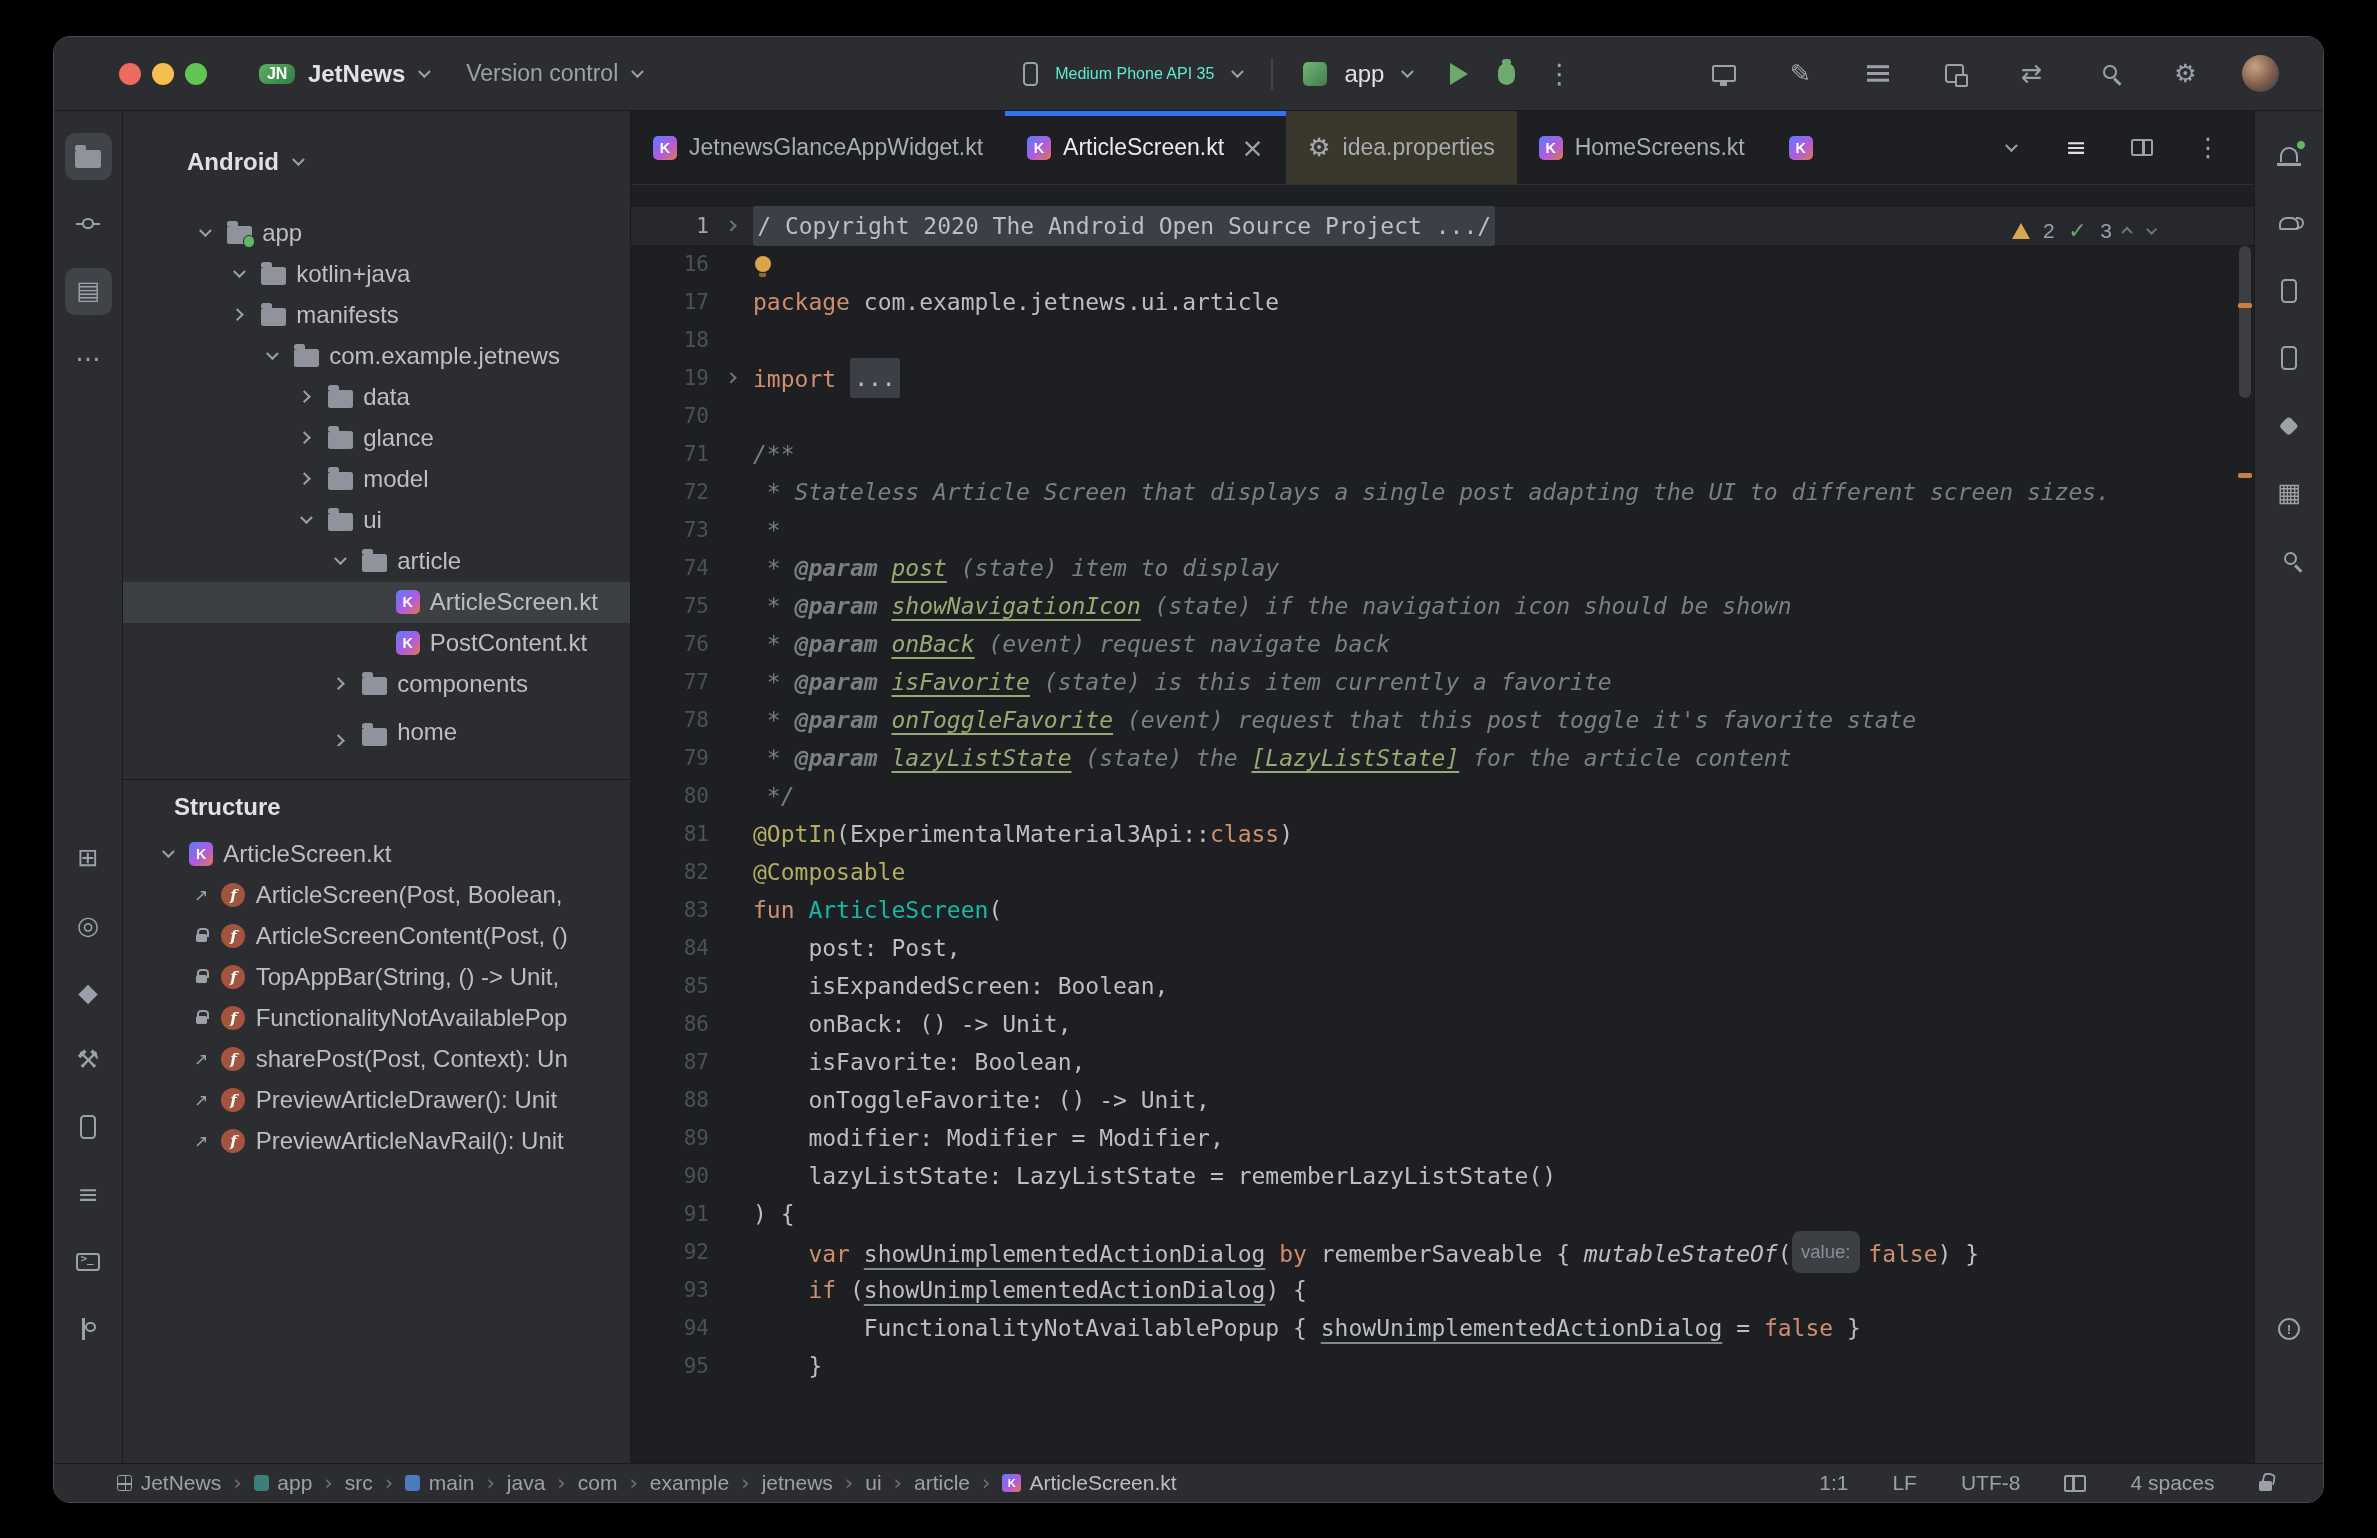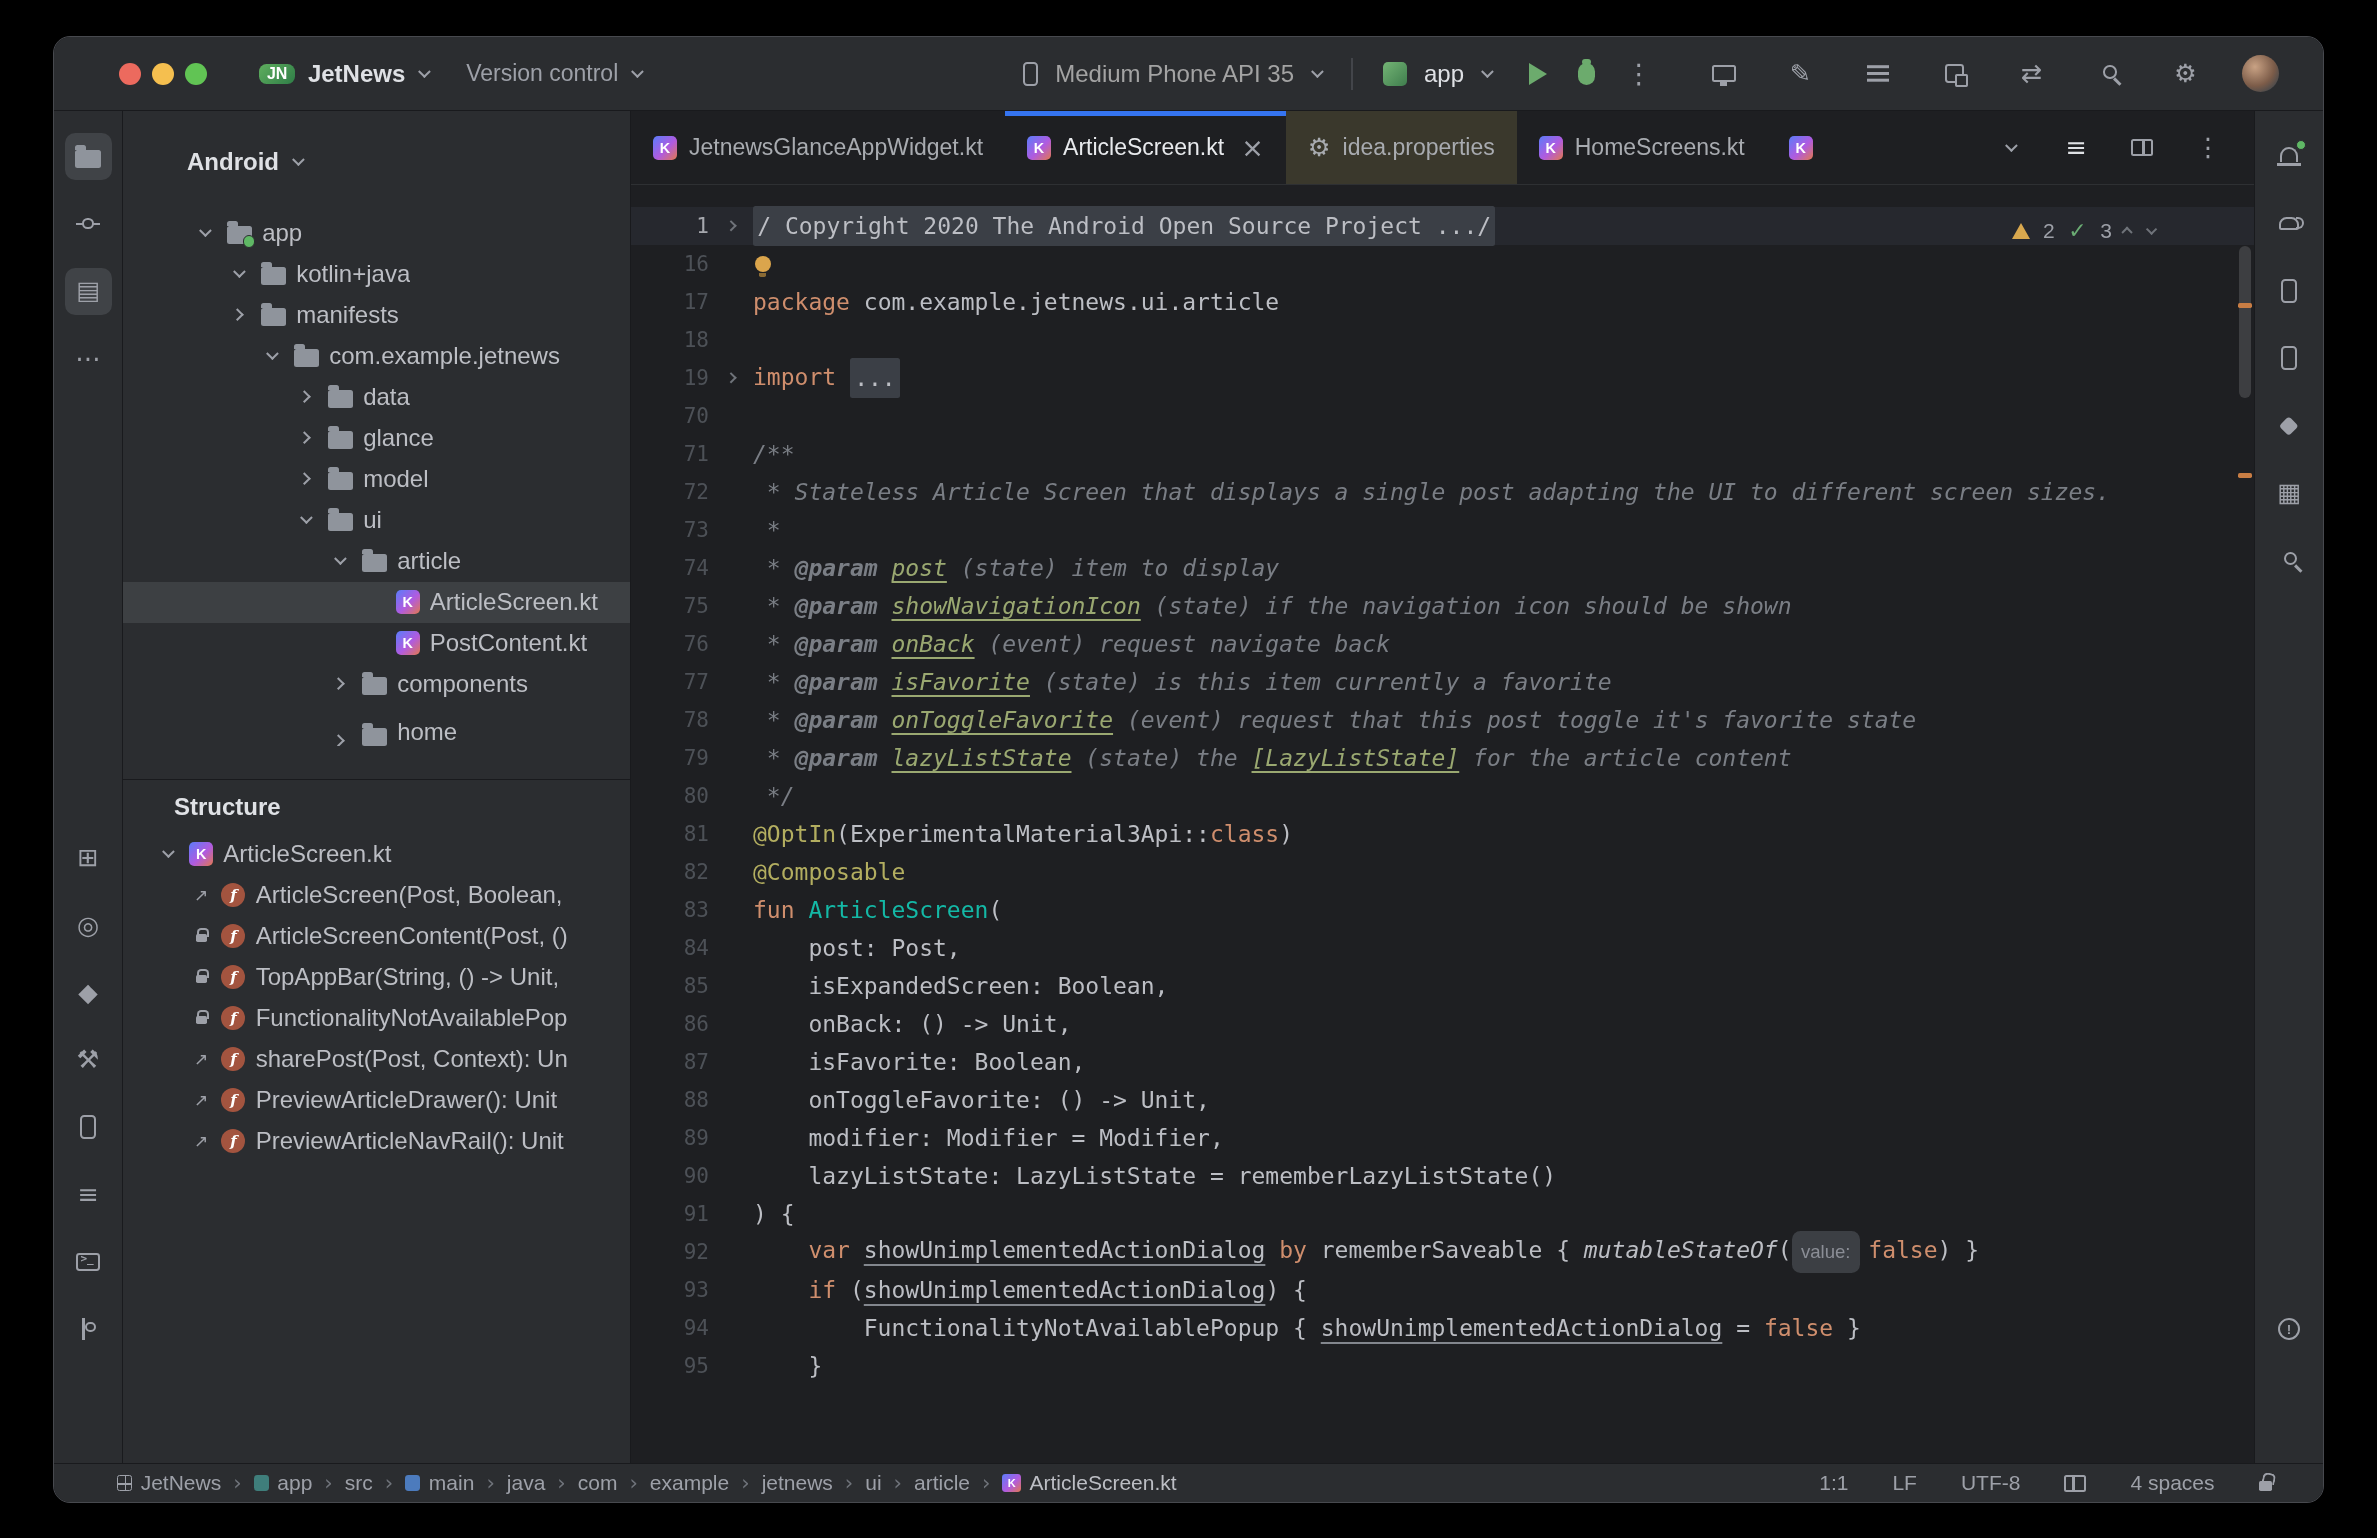--- a/index.html
+++ b/index.html
@@ -13,21 +13,21 @@
     display:flex;align-items:center;position:relative;color:#bcbec4}
   .traffic{display:flex;gap:11px;padding-left:65px;padding-right:37px}
   .tl{width:22px;height:22px;border-radius:50%}
   .tl.red{background:#ec6a5e}.tl.yellow{background:#f5bf4f}.tl.green{background:#61c454}
   .proj-widget,.vcs-widget{display:flex;align-items:center;gap:12.7px;padding:0 15.2px;height:49px;border-radius:8.5px}
   .jn-logo{width:36px;height:20px;border-radius:7.6px;background:linear-gradient(135deg,#5fae5e,#2f7d47);
     color:#fff;font-weight:700;font-size:16px;display:flex;align-items:center;justify-content:center}
   .proj-name{font-size:24px;font-weight:600;color:#dfe1e5}
   .vcs-widget{color:#9da0a8;font-size:23px;margin-left:8.5px}
   .center-group{position:absolute;left:969px;top:0;height:100%;display:flex;align-items:center;gap:17px}
-  .device-name{font-size:24px;color:#a3a3a3}
+  .device-name{font-size:16px;color:#5eead4}
   .vdiv{width:1.7px;height:32px;background:#43454a;margin:0 13.5px}
   .run-label{font-size:24px;color:#dfe1e5}
   .app-ico{width:24px;height:24px;border-radius:5.1px;background:linear-gradient(135deg,#74b575,#3f7d4d)}
   .run-group{display:flex;align-items:center;gap:30.5px;margin-left:22px}
   .gl-play{width:0;height:0;border-left:18.6px solid #6cab6d;border-top:11px solid transparent;border-bottom:11px solid transparent}
   .gl-bug{width:17px;height:22px;background:#6cab6d;border-radius:8.5px;position:relative}
   .gl-bug::before{content:"";position:absolute;top:-3.4px;left:4.2px;width:8.5px;height:6px;background:#6cab6d;border-radius:4.2px}
   .vdots{font-size:27px;color:#9da0a8;font-family:"DejaVu Sans",sans-serif}
   .tb-right{margin-left:auto;display:flex;align-items:center;gap:36px;padding-right:44px;color:#9da0a8}
   .tb-btn{display:flex;align-items:center;justify-content:center;width:41px;height:41px}
@@ -123,21 +123,21 @@
   .tb-act{display:inline-flex;align-items:center;justify-content:center;width:34px;height:34px}
   .i-editor-list{color:#dfe1e5}
   
   .editor{flex:1;position:relative;overflow:hidden;padding-top:22px;
     font-family:"DejaVu Sans Mono",monospace;font-size:23px;line-height:38px;color:#bcbec4}
   .cl{display:flex;height:38px;align-items:center;white-space:pre}
   .cl.caret{background:#26282e}
   .ln{display:inline-block;width:78px;text-align:right;color:#4d5157;font-size:21px;flex:0 0 auto}
   .cl.caret .ln{color:#a6a8ae}
   .fold-col{width:44px;display:inline-flex;justify-content:center;flex:0 0 auto}
-  .code-body{white-space:pre;display:inline-flex;align-items:flex-start}
+  .code-body{white-space:pre;display:inline-flex;align-items:flex-end}
   .seg{white-space:pre}
   .seg.kw{color:#cf8e6d}
   .seg.id{color:#bcbec4}
   .seg.fn{color:#14b8a6}
   .seg.ann{color:#b3ae60}
   .seg.doc{color:#7a7e85;font-style:italic}
   .seg.doctag{color:#7a7e85;font-style:italic;font-weight:700}
   .seg.docval{color:#9aa871;font-style:italic;text-decoration:underline;text-underline-offset:5.1px}
   .seg.uvar{color:#bcbec4;text-decoration:underline;text-underline-offset:6px;text-decoration-color:#83878e}
   .seg.itl{color:#bcbec4;font-style:italic}

